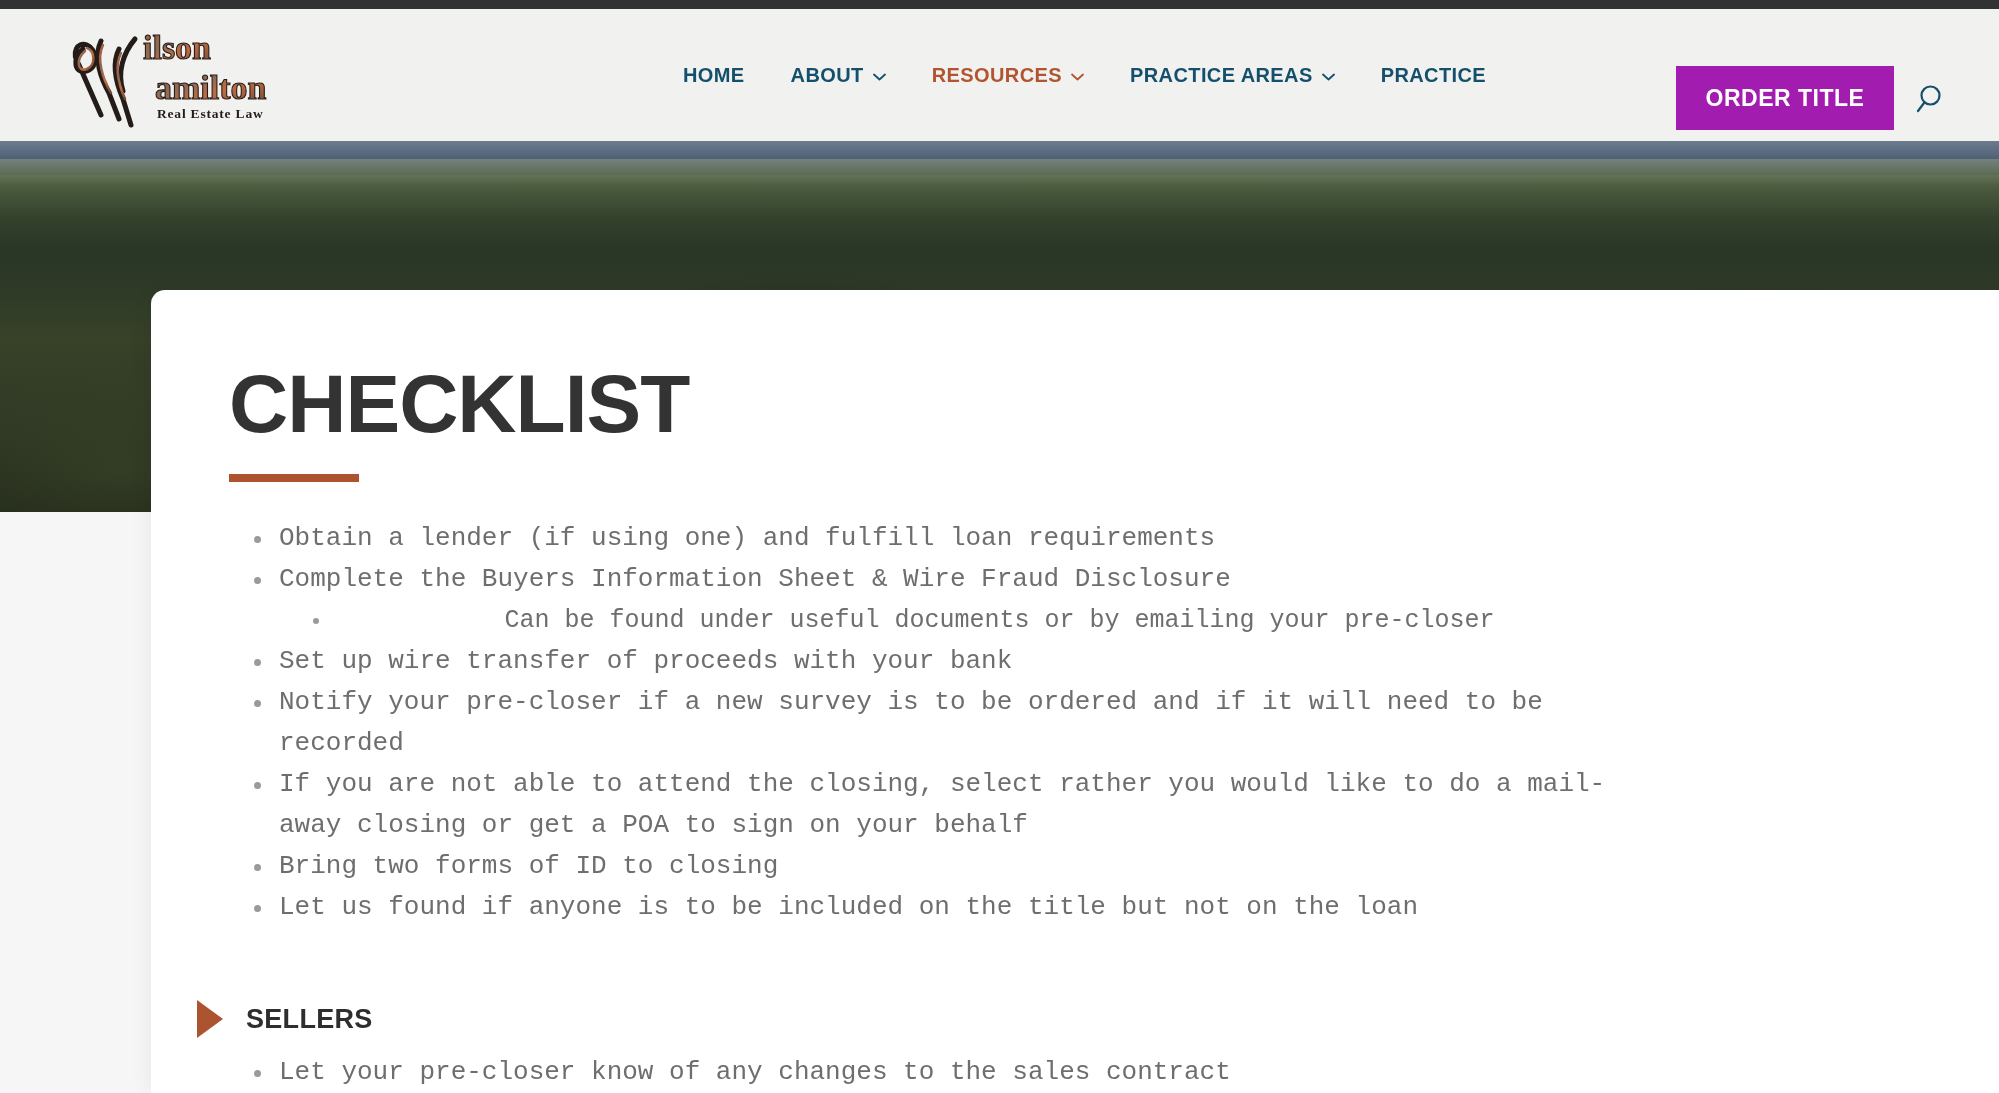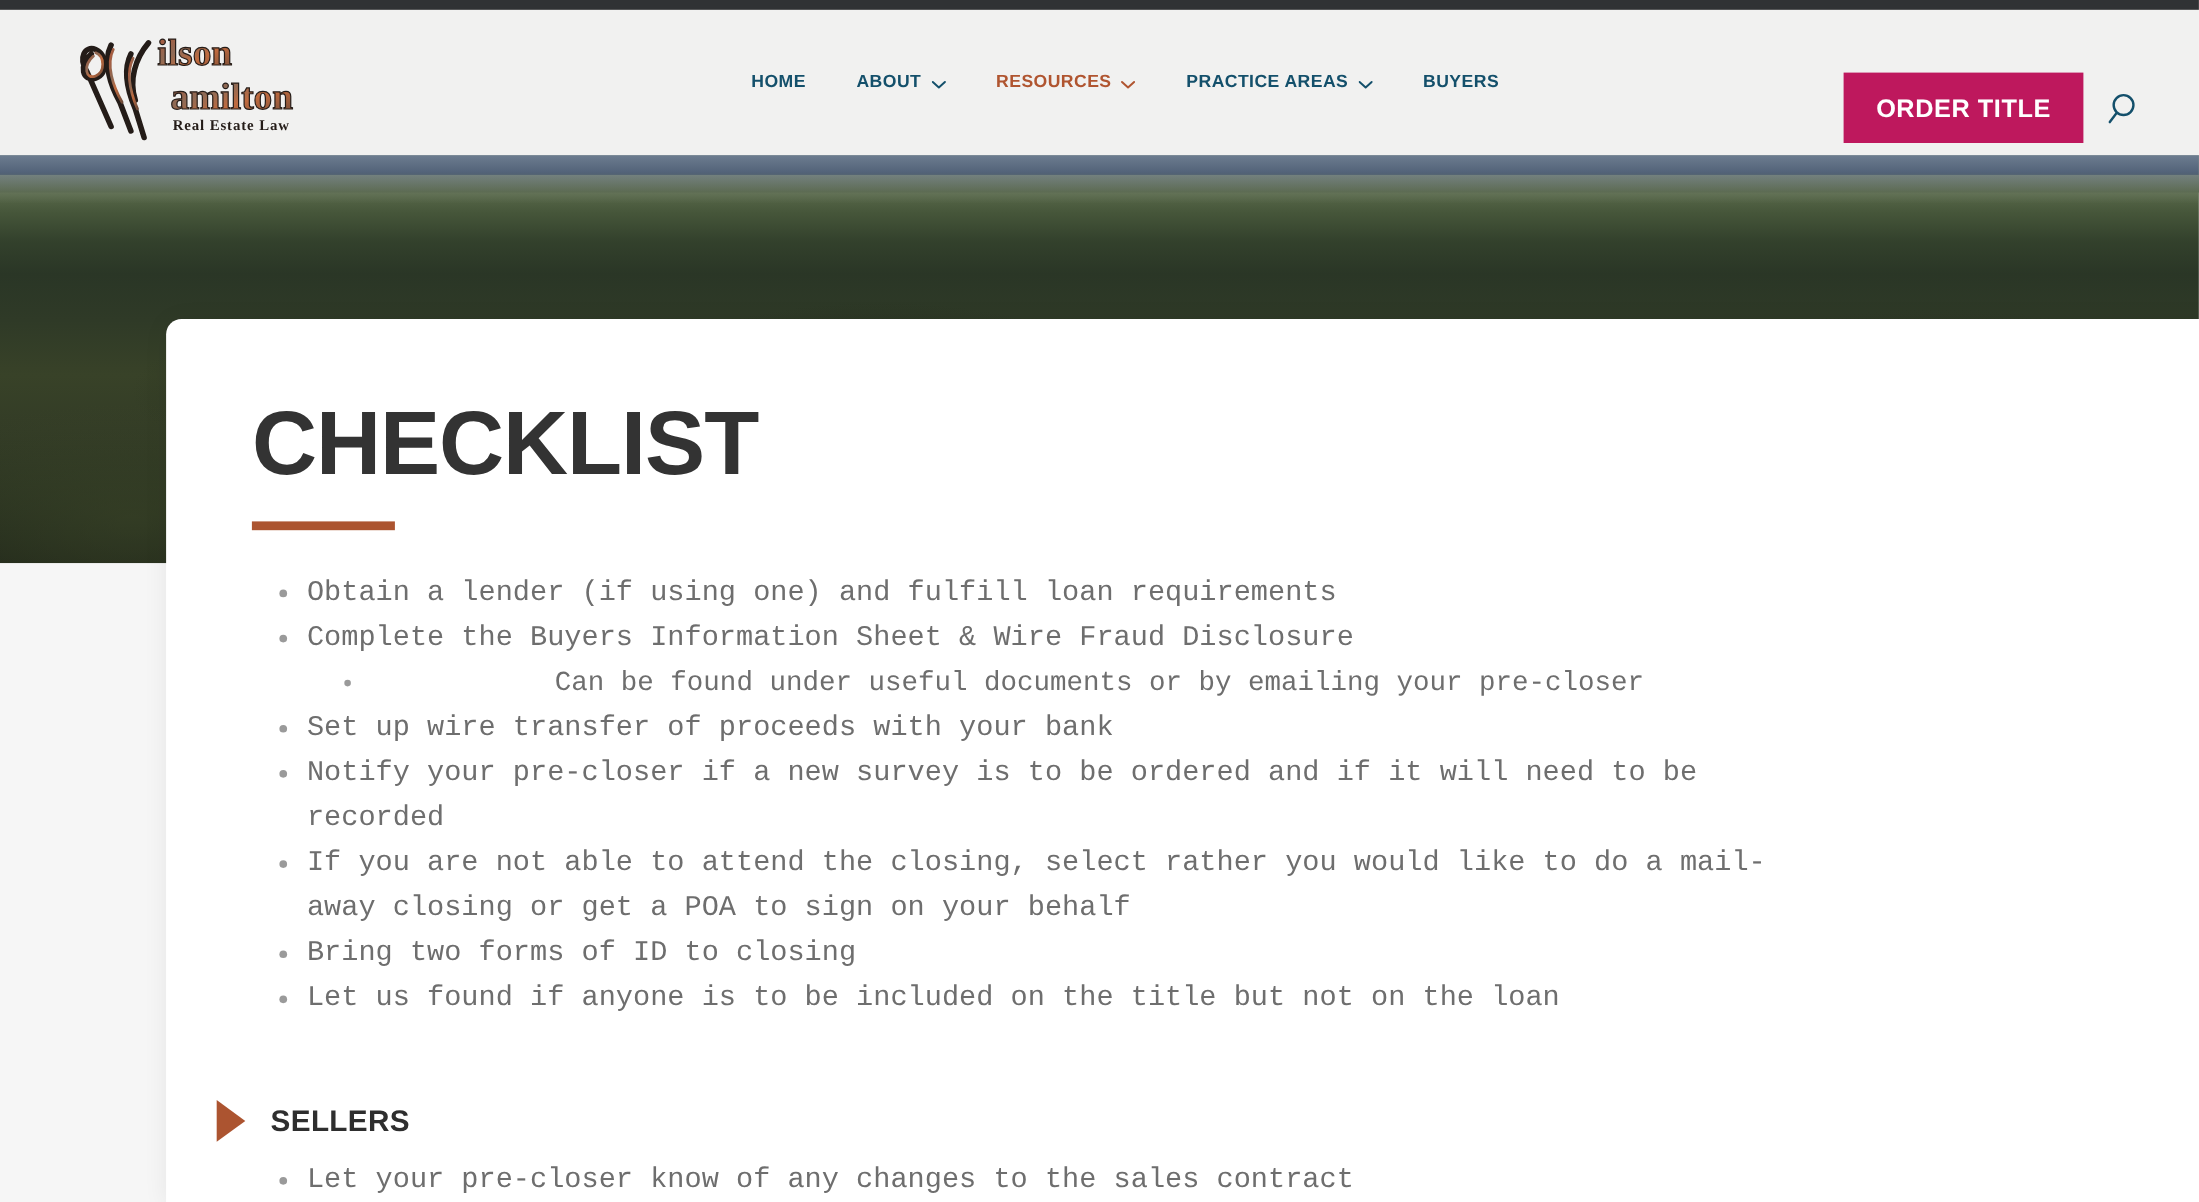--- a/index.html
+++ b/index.html
@@ -52,21 +52,21 @@
     gap: 0;
   }
 
   .nav-item {
     display: flex;
     align-items: center;
     gap: 9px;
     padding: 0 23px;
     font-family: "Liberation Sans", sans-serif;
     font-weight: 700;
-    font-size: 16px;
+    font-size: 20px;
     letter-spacing: 0.4px;
     color: #14506b;
     text-decoration: none;
     white-space: nowrap;
     cursor: pointer;
   }
   .nav-item.is-active { color: #b05530; }
 
   .caret {
     display: inline-block;
@@ -76,21 +76,21 @@
     top: 2px;
   }
   .caret svg { display: block; }
 
   .order-btn {
     position: absolute;
     left: 1676px;
     top: 57px;
     width: 218px;
     height: 64px;
-    background: #be185d;
+    background: #a21caf;
     color: #ffffff;
     border: none;
     font-family: "Liberation Sans", sans-serif;
     font-weight: 700;
     font-size: 23px;
     letter-spacing: 0.5px;
     cursor: pointer;
     display: flex;
     align-items: center;
     justify-content: center;
@@ -367,21 +367,21 @@
     <a class="nav-item" href="#">
       <span>PRACTICE AREAS</span>
       <span class="caret">
         <svg width="13" height="8" viewBox="0 0 13 8">
             <path d="M1 1.5 L6.5 6.5 L12 1.5" fill="none" stroke="#14506b" stroke-width="1.8" stroke-linecap="round" stroke-linejoin="round"></path>
           </svg>
       </span>
     </a>
 
     <a class="nav-item" href="#">
-      <span>BUYERS</span>
+      <span>PRACTICE</span>
     </a>
 
   </nav>
 
   <button class="order-btn">
     <span>ORDER TITLE</span>
   </button>
 
   <button class="search-icon-btn">
     <svg width="36" height="36" viewBox="0 0 36 36">

